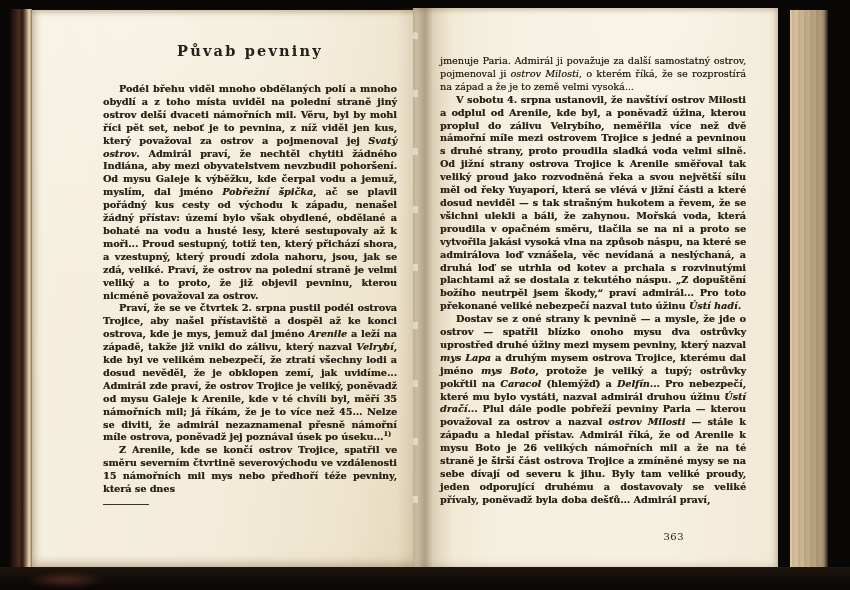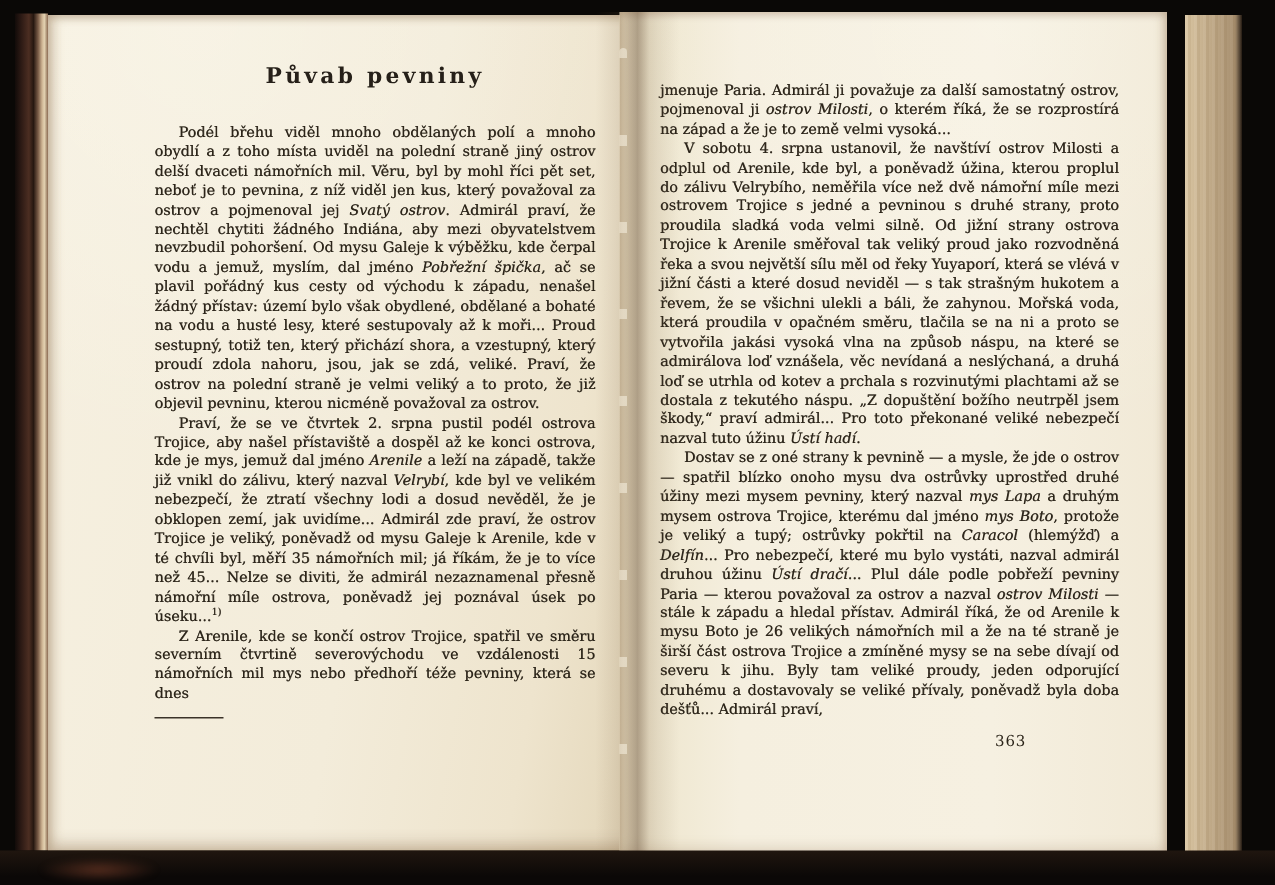--- a/index.html
+++ b/index.html
@@ -70,31 +70,31 @@
   .content{position:absolute;inset:0;box-sizing:border-box;}
   .content-left{padding:32px 28px 0 71px;}
   .content-right{padding:47px 32px 0 27px;}
   .page-title{
     margin:0 0 24px 0;font-size:14.5px;font-weight:bold;letter-spacing:2.2px;
     color:#262019;text-align:center;
   }
   .body-text{color:#2b2419;font-size:9.6px;line-height:12.9px;text-align:justify;
     text-shadow:.25px 0 0 rgba(43,36,25,.72);}
   .body-text p{margin:0;}
-  .body-text p.indent{text-indent:16px;}
+  .body-text p.indent{text-indent:16px;font-weight:bold;}
   .it{font-style:italic;}
   .sup{vertical-align:super;font-size:6.5px;line-height:0;}
   .fn-rule{width:46px;height:1px;background:#3a3228;margin:8px 0 4px 0;}
   .footnote{
     margin:0;font-size:8.2px;line-height:10.2px;text-indent:14px;text-align:justify;
     color:#2b2419;text-shadow:.2px 0 0 rgba(43,36,25,.6);
   }
   .page-num{font-size:10px;color:#2b2419;letter-spacing:.5px;}
   .page-num-left{margin-top:15px;}
-  .page-num-right{margin-top:8px;text-align:right;padding-right:62px;}
+  .page-num-right{margin-top:24px;text-align:right;padding-right:62px;}
 </style>
 </head>
 <body>
 
 <div class="canvas">
 
   <div class="spine-edge"></div>
 
   <div class="page-left">
     <div class="content content-left">

